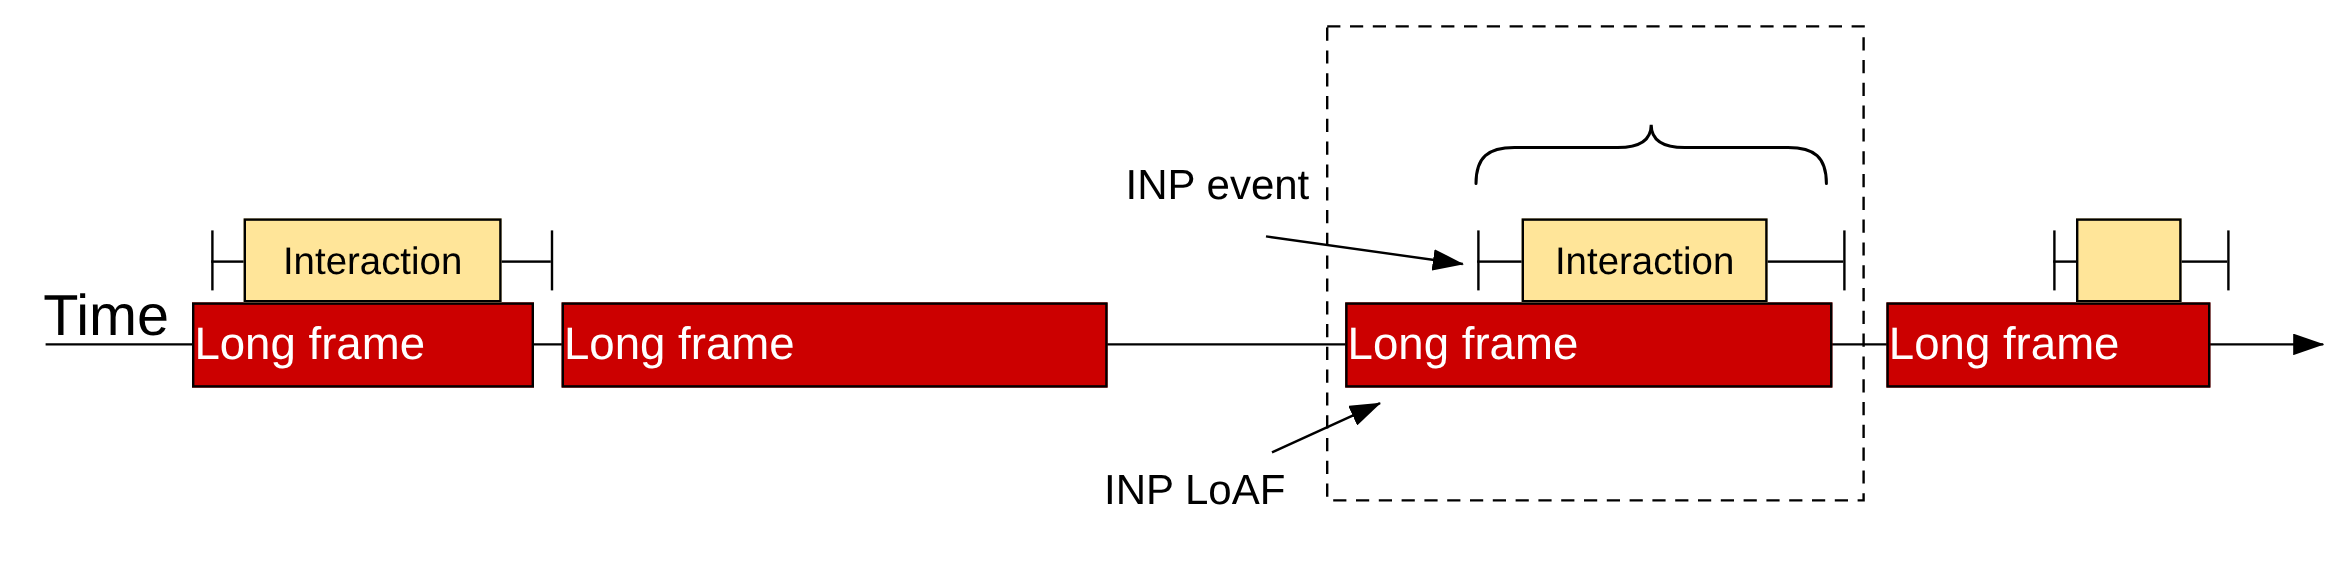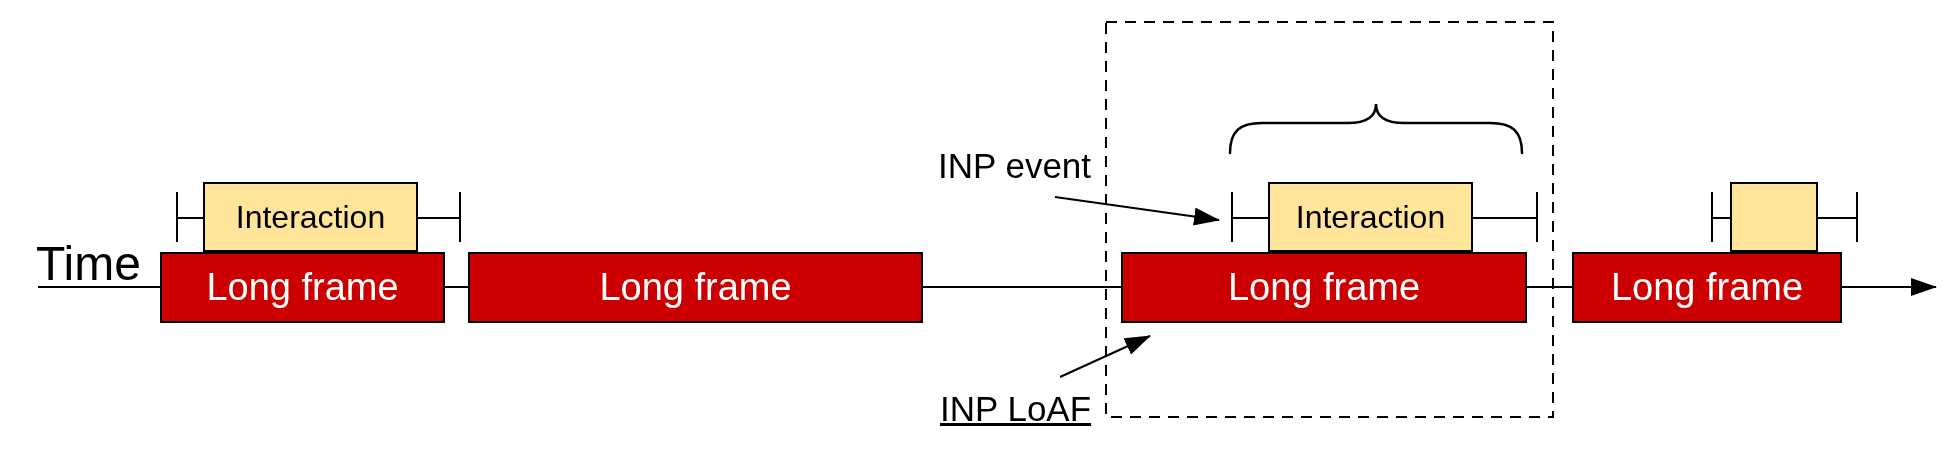--- a/index.html
+++ b/index.html
@@ -19,21 +19,21 @@
   }
   .frame {
     position: absolute;
     top: 252px;
     height: 71px;
     background: var(--long_frame_fill, #cc0000);
     border: 2px solid var(--outline, #000000);
     box-sizing: border-box;
     display: flex;
     align-items: center;
-    justify-content: center;
+    justify-content: flex-start;
     color: var(--long_frame_text, #ffffff);
     font-size: 38px;
     white-space: nowrap;
   }
   .interaction {
     position: absolute;
     top: 182px;
     height: 70px;
     background: var(--interaction_fill, #ffe599);
     border: 2px solid var(--outline, #000000);
@@ -59,23 +59,23 @@
     background: var(--outline, #000000);
   }
   .ann {
     position: absolute;
     font-size: 35px;
     line-height: 36px;
     white-space: nowrap;
     color: var(--annotation_text, #000000);
   }
   .time-label { left: 36px; top: 246px; font-size: 48px; }
-  .inp-event-label { left: 938px; top: 148px; }
+  .inp-event-label { left: 938px; top: 137px; }
   .inp-value-label { left: 1305px; top: 48px; }
-  .inp-loaf-label { left: 940px; top: 391px; text-decoration: underline; }
+  .inp-loaf-label { left: 920px; top: 391px; }
   .stroke-line { stroke: var(--outline, #000000); stroke-width: 2px; fill: none; }
   .stroke-thick { stroke: var(--outline, #000000); stroke-width: 2.5px; fill: none; }
   .fill-dark { fill: var(--outline, #000000); }
 </style>
 </head>
 <body>
 
 <div class="canvas">
 
   <svg class="overlay" viewBox="0 0 1954 468" xmlns="http://www.w3.org/2000/svg">

